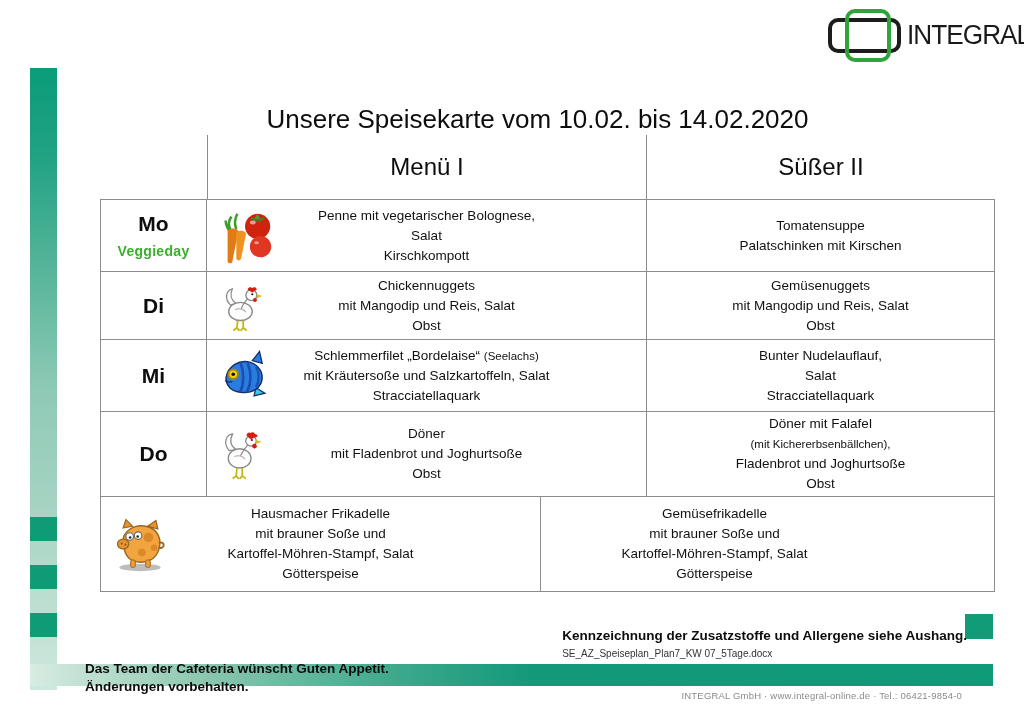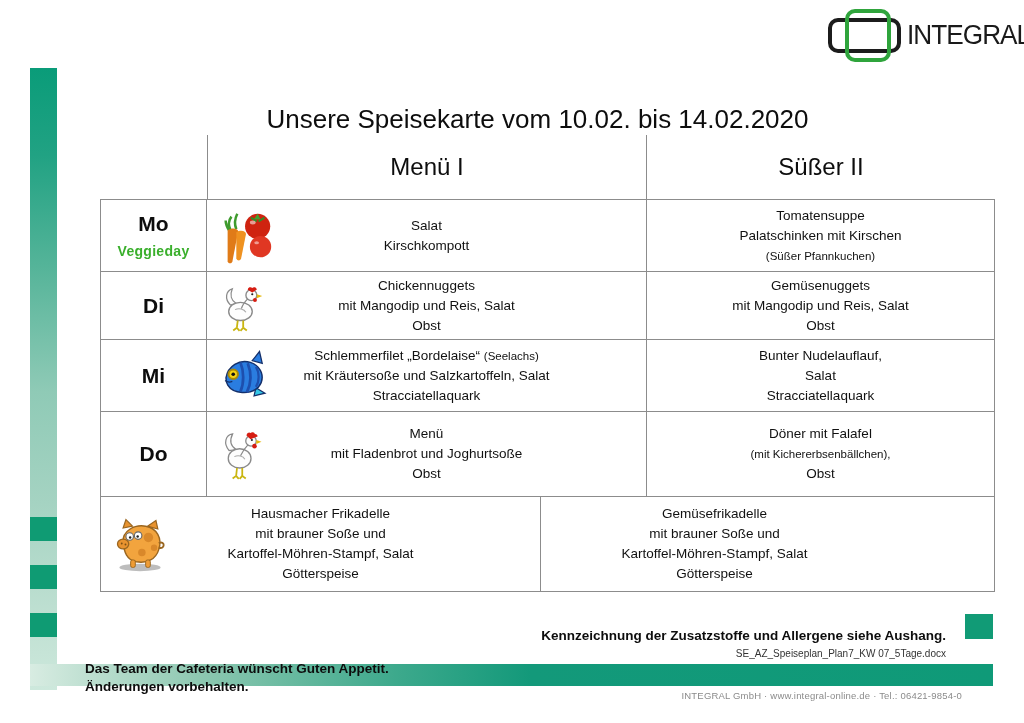--- a/index.html
+++ b/index.html
@@ -48,21 +48,21 @@
   .menu-text{width:100%;text-align:center;}
   .mline{font-size:13.5px;line-height:20px;color:#111;}
   .mline span.small{font-size:11.5px;}
   .food-img{position:absolute;left:9px;top:50%;transform:translateY(-50%);width:58px;height:58px;}
   .r0 .food-img{width:64px;height:62px;left:7px;}
   .r3 .food-img{width:56px;height:68px;}
   .r4 .food-img{width:60px;height:62px;}
 
   
   .foot-left{position:absolute;left:85px;top:628px;font-size:13.5px;font-weight:bold;line-height:18px;color:#0d0d0d;margin-top:32px;}
-  .foot-right{position:absolute;right:78px;top:628px;text-align:right;}
+  .foot-right{position:absolute;right:57px;top:628px;}
   .foot-right .bold{font-size:13.5px;font-weight:bold;color:#0d0d0d;}
   .foot-right .file{margin-top:5px;font-size:10px;color:#333;}
   .bottom-line{position:absolute;right:62px;top:690px;font-size:9.5px;color:#8b8b8b;letter-spacing:0.2px;}
 </style>
 </head>
 <body>
 
 <div class="side-bar"></div>
 <div class="side-sq sq1"></div>
 <div class="side-sq sq2"></div>
@@ -96,29 +96,29 @@
     <path d="M13 26 C18 23 23 24 24 27 L18 58 C17 61 14 61 13 58 Z" fill="#e07b18"></path>
     <path d="M22 28 C27 25 32 27 32 30 L27 55 C26 58 23 58 22 55 Z" fill="#ef9221"></path>
     <circle cx="44" cy="22" r="13" fill="#cf2310"></circle>
     <circle cx="47" cy="43" r="11" fill="#e03723"></circle>
     <path d="M44 9 l3 6 l-7 0 Z" fill="#3fa32e"></path>
     <path d="M37 13 l6 4 M51 13 l-6 4" stroke="#2f8f26" stroke-width="2" fill="none"></path>
     <ellipse cx="39" cy="18" rx="3" ry="2" fill="#ffffff" opacity="0.55"></ellipse>
     <ellipse cx="43" cy="39" rx="2.4" ry="1.6" fill="#ffffff" opacity="0.5"></ellipse>
   </svg>
           <div class="menu-text">
+            <div class="mline"><span>Penne mit vegetarischer Bolognese,</span></div>
             <div class="mline"><span>Salat</span></div>
             <div class="mline"><span>Kirschkompott</span></div>
           </div>
         </div>
         <div class="cell menu2">
           <div class="menu-text">
             <div class="mline"><span>Tomatensuppe</span></div>
             <div class="mline"><span>Palatschinken mit Kirschen</span></div>
-            <div class="mline"><span class="small">(Süßer Pfannkuchen)</span></div>
           </div>
         </div>
       </div>
       <div class="trow r1">
         <div class="cell day">
           <div class="day-label">Di</div>
         </div>
         <div class="cell menu1">
           <svg viewBox="0 0 64 64" xmlns="http://www.w3.org/2000/svg" class="food-img">
     <path d="M16 31 C9 24 11 15 18 13 C15 20 17 26 22 29 Z" fill="#fdfdfd" stroke="#8a8a8a" stroke-width="1.4"></path>
@@ -188,29 +188,30 @@
     <circle cx="40" cy="17" r="6" fill="#fdfdfd" stroke="#8a8a8a" stroke-width="1.5"></circle>
     <path d="M35 11 a3 3 0 0 1 4.5 -3 a3 3 0 0 1 5 1 a3 3 0 0 1 3 3 l-8 3 Z" fill="#d61d12"></path>
     <path d="M46 16 l6 2 l-6 2.5 Z" fill="#e5b80c"></path>
     <circle cx="44" cy="23" r="2.6" fill="#d61d12"></circle>
     <circle cx="41" cy="16" r="1.2" fill="#222"></circle>
     <path d="M21 35 C25 33 31 34 33 38" stroke="#aaa" stroke-width="1.2" fill="none"></path>
     <path d="M24 48 L23 57 M30 48 L30 57" stroke="#c9b50f" stroke-width="2"></path>
     <path d="M23 57 l-4 3 M23 57 l3 3.5 M30 57 l-3 3.5 M30 57 l4 3" stroke="#c9b50f" stroke-width="2"></path>
   </svg>
           <div class="menu-text">
-            <div class="mline"><span>Menü</span></div>
+            <div class="mline"><span>Döner</span></div>
             <div class="mline"><span>mit Fladenbrot und Joghurtsoße</span></div>
             <div class="mline"><span>Obst</span></div>
           </div>
         </div>
         <div class="cell menu2">
           <div class="menu-text">
             <div class="mline"><span>Döner mit Falafel</span></div>
             <div class="mline"><span class="small">(mit Kichererbsenbällchen),</span></div>
+            <div class="mline"><span>Fladenbrot und Joghurtsoße</span></div>
             <div class="mline"><span>Obst</span></div>
           </div>
         </div>
       </div>
       <div class="trow r4">
         <div class="cell menu1">
           <svg viewBox="0 0 64 64" xmlns="http://www.w3.org/2000/svg" class="food-img">
     <ellipse cx="32" cy="57" rx="22" ry="4" fill="#bdbdbd"></ellipse>
     <path d="M40 13 l9 -6 l2 9 Z" fill="#e8932f" stroke="#9a6620" stroke-width="1.3"></path>
     <path d="M24 13 l-7 -7 l-3 9 Z" fill="#e8932f" stroke="#9a6620" stroke-width="1.3"></path>

